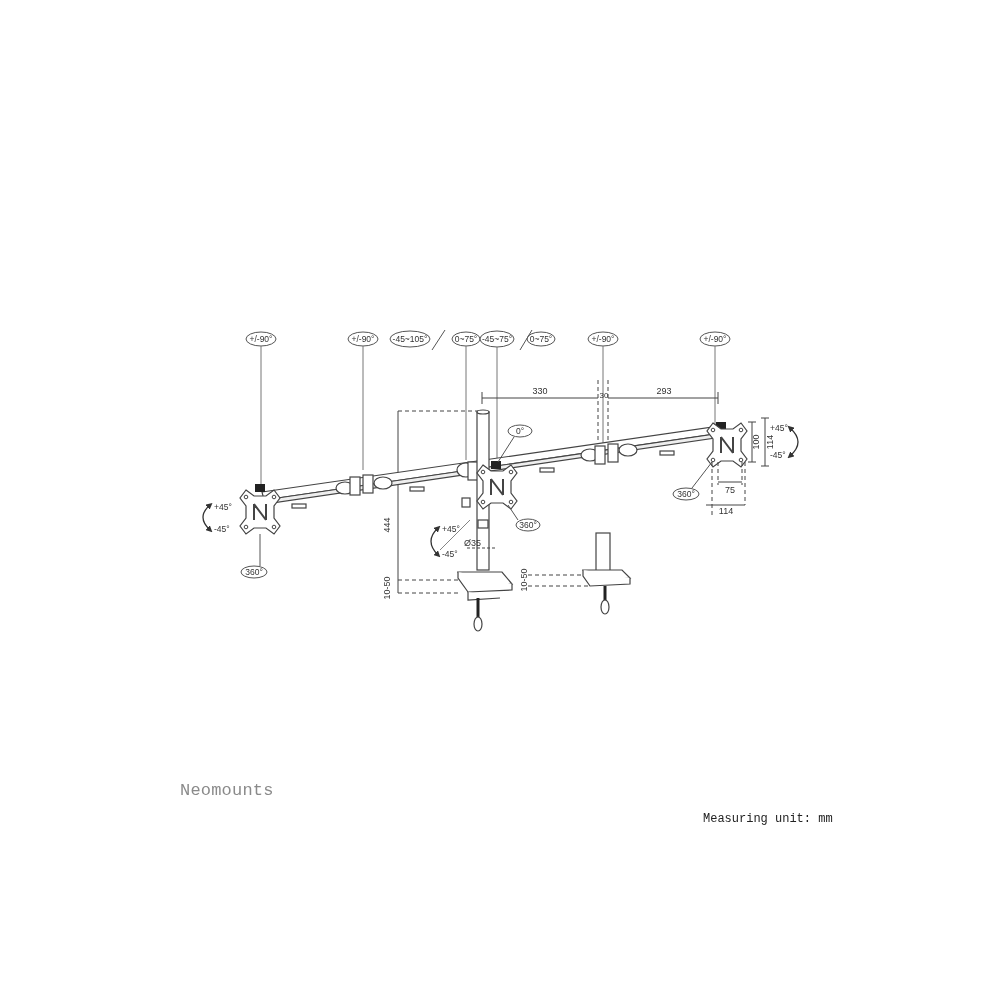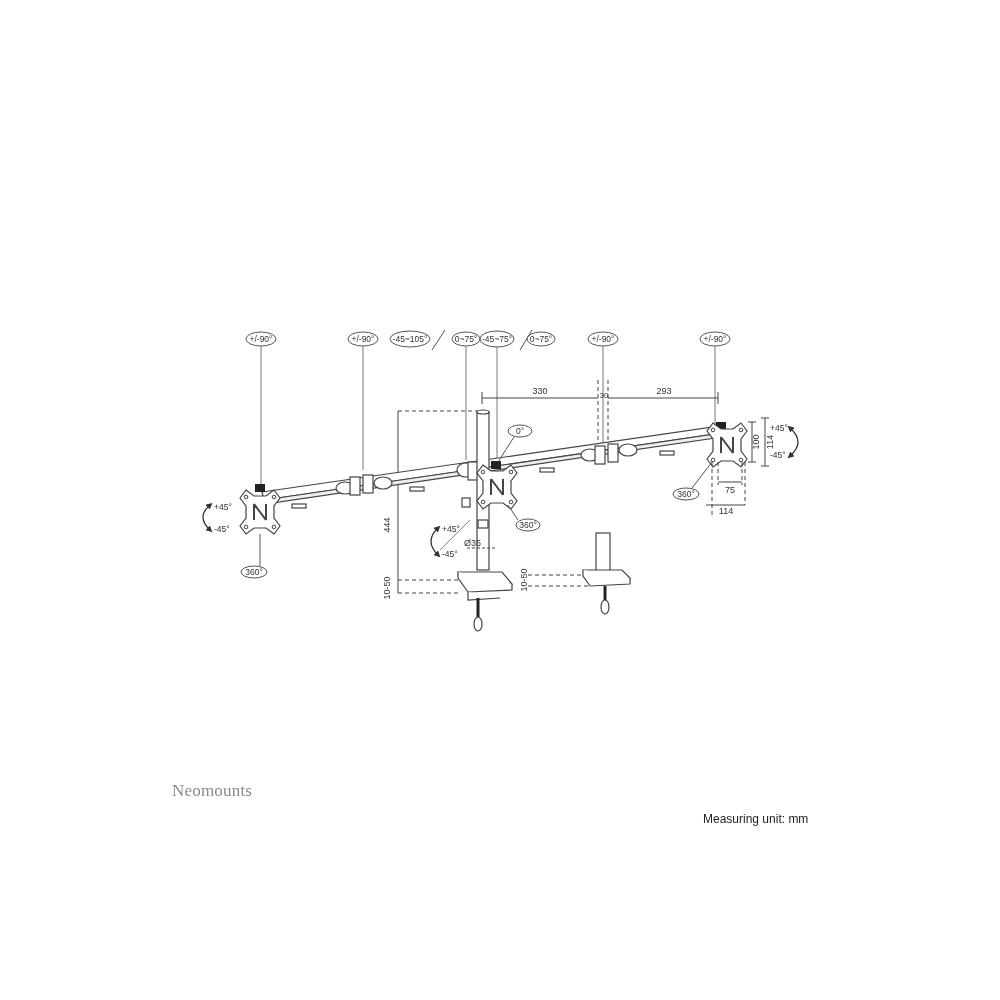--- a/index.html
+++ b/index.html
@@ -1,21 +1,21 @@
 <!DOCTYPE html>
 <html><head>
 <meta charset="utf-8">
 <style>
   html, body { margin: 0; padding: 0; background: #ffffff; }
   body { width: 1000px; height: 1000px; position: relative; overflow: hidden; font-family: "Liberation Sans", sans-serif; }
   #drawing { position: absolute; left: 0; top: 0; width: 1000px; height: 1000px; }
   .lbl { font-family: "Liberation Sans", sans-serif; font-size: 8.5px; fill: #333; }
   .dim { font-family: "Liberation Sans", sans-serif; font-size: 9px; fill: #333; }
-  .brand { position: absolute; left: 172px; top: 781px; font-size: 17px; color: #8a8a8a; font-family: Liberation Serif, serif; letter-spacing: 0.2px; }
-  .unit { position: absolute; left: 703px; top: 812px; font-size: 12px; color: #222; font-family: Liberation Sans, sans-serif; }
+  .brand { position: absolute; left: 180px; top: 781px; font-size: 17px; color: #8a8a8a; font-family: Liberation Mono, monospace; letter-spacing: 0.2px; }
+  .unit { position: absolute; left: 703px; top: 812px; font-size: 12px; color: #222; font-family: Liberation Mono, monospace; }
 </style>
 </head>
 <body>
 
 <svg id="drawing" viewBox="0 0 1000 1000" xmlns="http://www.w3.org/2000/svg">
   <defs>
     <marker id="arr" viewBox="0 0 6 6" refX="3" refY="3" markerWidth="5" markerHeight="5" orient="auto-start-reverse">
       <path d="M0,0 L6,3 L0,6 z" fill="#333"></path>
     </marker>
     <g id="vesaplate">

